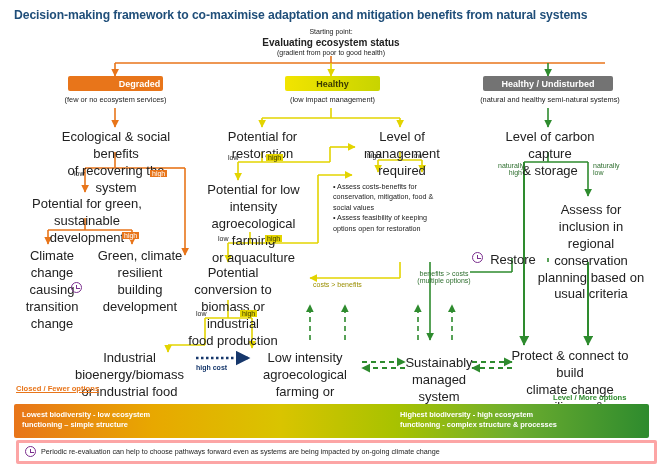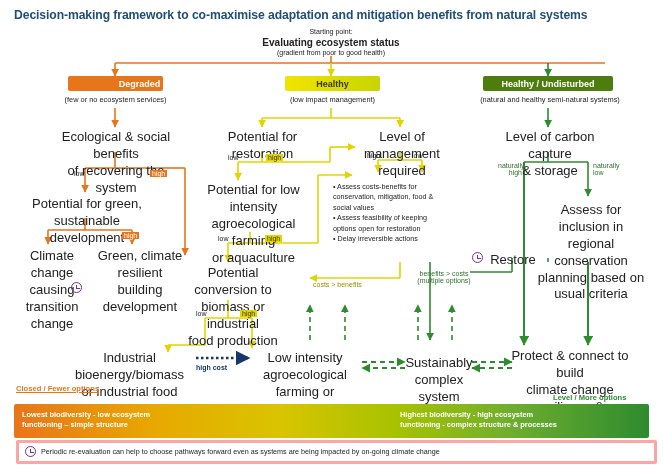--- a/index.html
+++ b/index.html
@@ -142,21 +142,21 @@
   <div class="box" style="left:68px;top:76px;width:95px;height:15px;background:#E8751A;padding-left:48px;">
     <span>Degraded</span>
   </div>
   <div class="lbl" style="left:48px;top:95px;width:135px;">(few or no ecosystem services)</div>
 
   <div class="box" style="left:285px;top:76px;width:95px;height:15px;background:linear-gradient(90deg,#F2E400,#C8D400);color:#3a3a00;">
     <span>Healthy</span>
   </div>
   <div class="lbl" style="left:270px;top:95px;width:125px;">(low impact management)</div>
 
-  <div class="box" style="left:483px;top:76px;width:130px;height:15px;background:#4d7c0f;">
+  <div class="box" style="left:483px;top:76px;width:130px;height:15px;background:#737373;">
     <span>Healthy / Undisturbed</span>
   </div>
   <div class="lbl" style="left:455px;top:95px;width:190px;">(natural and healthy semi-natural systems)</div>
 
   <div class="node" style="left:55px;top:129px;width:122px;white-space:pre-line;">Ecological &amp; social benefits
 of recovering the system</div>
 
   <div class="node" style="left:215px;top:129px;width:95px;white-space:pre-line;">Potential for
 restoration</div>
 
@@ -192,32 +192,31 @@
 food production</div>
 
   <div class="node" style="left:487px;top:252px;width:52px;">Restore</div>
 
   <div class="bullets" style="left:333px;top:182px;width:165px;">
     <div>• Assess costs-benefits for</div>
     <div>   conservation, mitigation, food &amp;</div>
     <div>   social values</div>
     <div>• Assess feasibility of keeping</div>
     <div>   options open for restoration</div>
-    <div>• Delay irreversible actions</div>
   </div>
   <div class="clock" style="left:472px;top:252px;"></div>
 
   <div class="node" style="left:62px;top:350px;width:135px;white-space:pre-line;">Industrial bioenergy/biomass
 or industrial food production</div>
 
   <div class="node" style="left:246px;top:350px;width:118px;white-space:pre-line;">Low intensity agroecological
 farming or aquaculture</div>
 
   <div class="node" style="left:400px;top:355px;width:78px;white-space:pre-line;">Sustainably
-complex system</div>
+managed system</div>
 
   <div class="node" style="left:500px;top:348px;width:140px;white-space:pre-line;">Protect &amp; connect to build
 climate change resilience &amp;
 natural carbon storage</div>
 
   <div class="hilo" style="left:74px;top:170px;">low</div>
   <div class="hilo" style="left:150px;top:170px;background:#E8751A;color:#fff;padding:0 2px;">high</div>
 
   <div class="hilo" style="left:122px;top:232px;background:#E8751A;color:#fff;padding:0 2px;">high</div>
 

